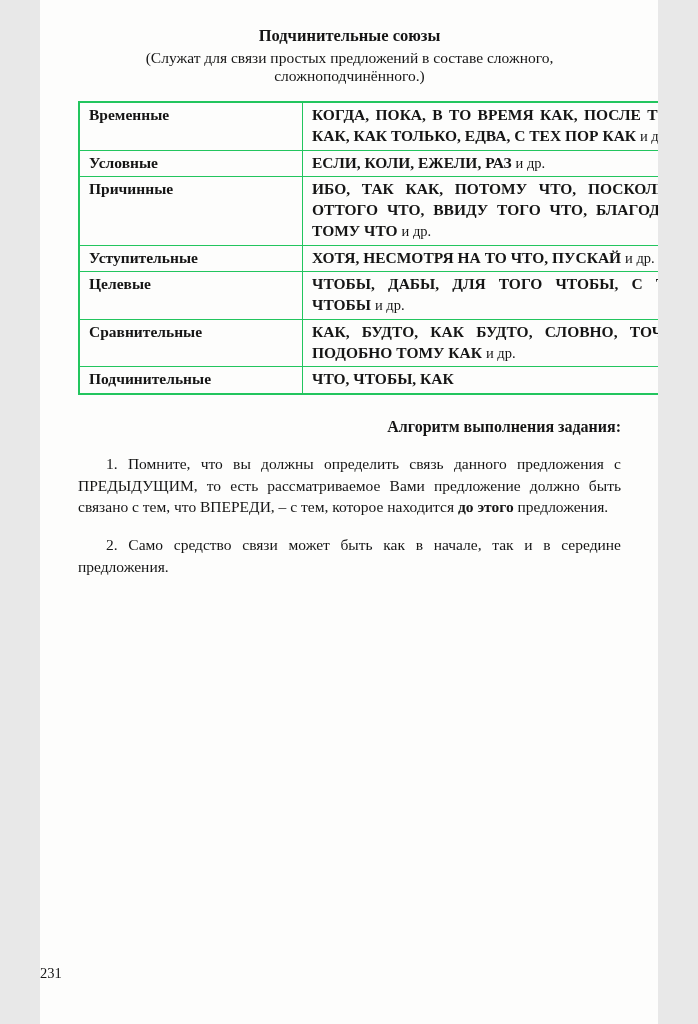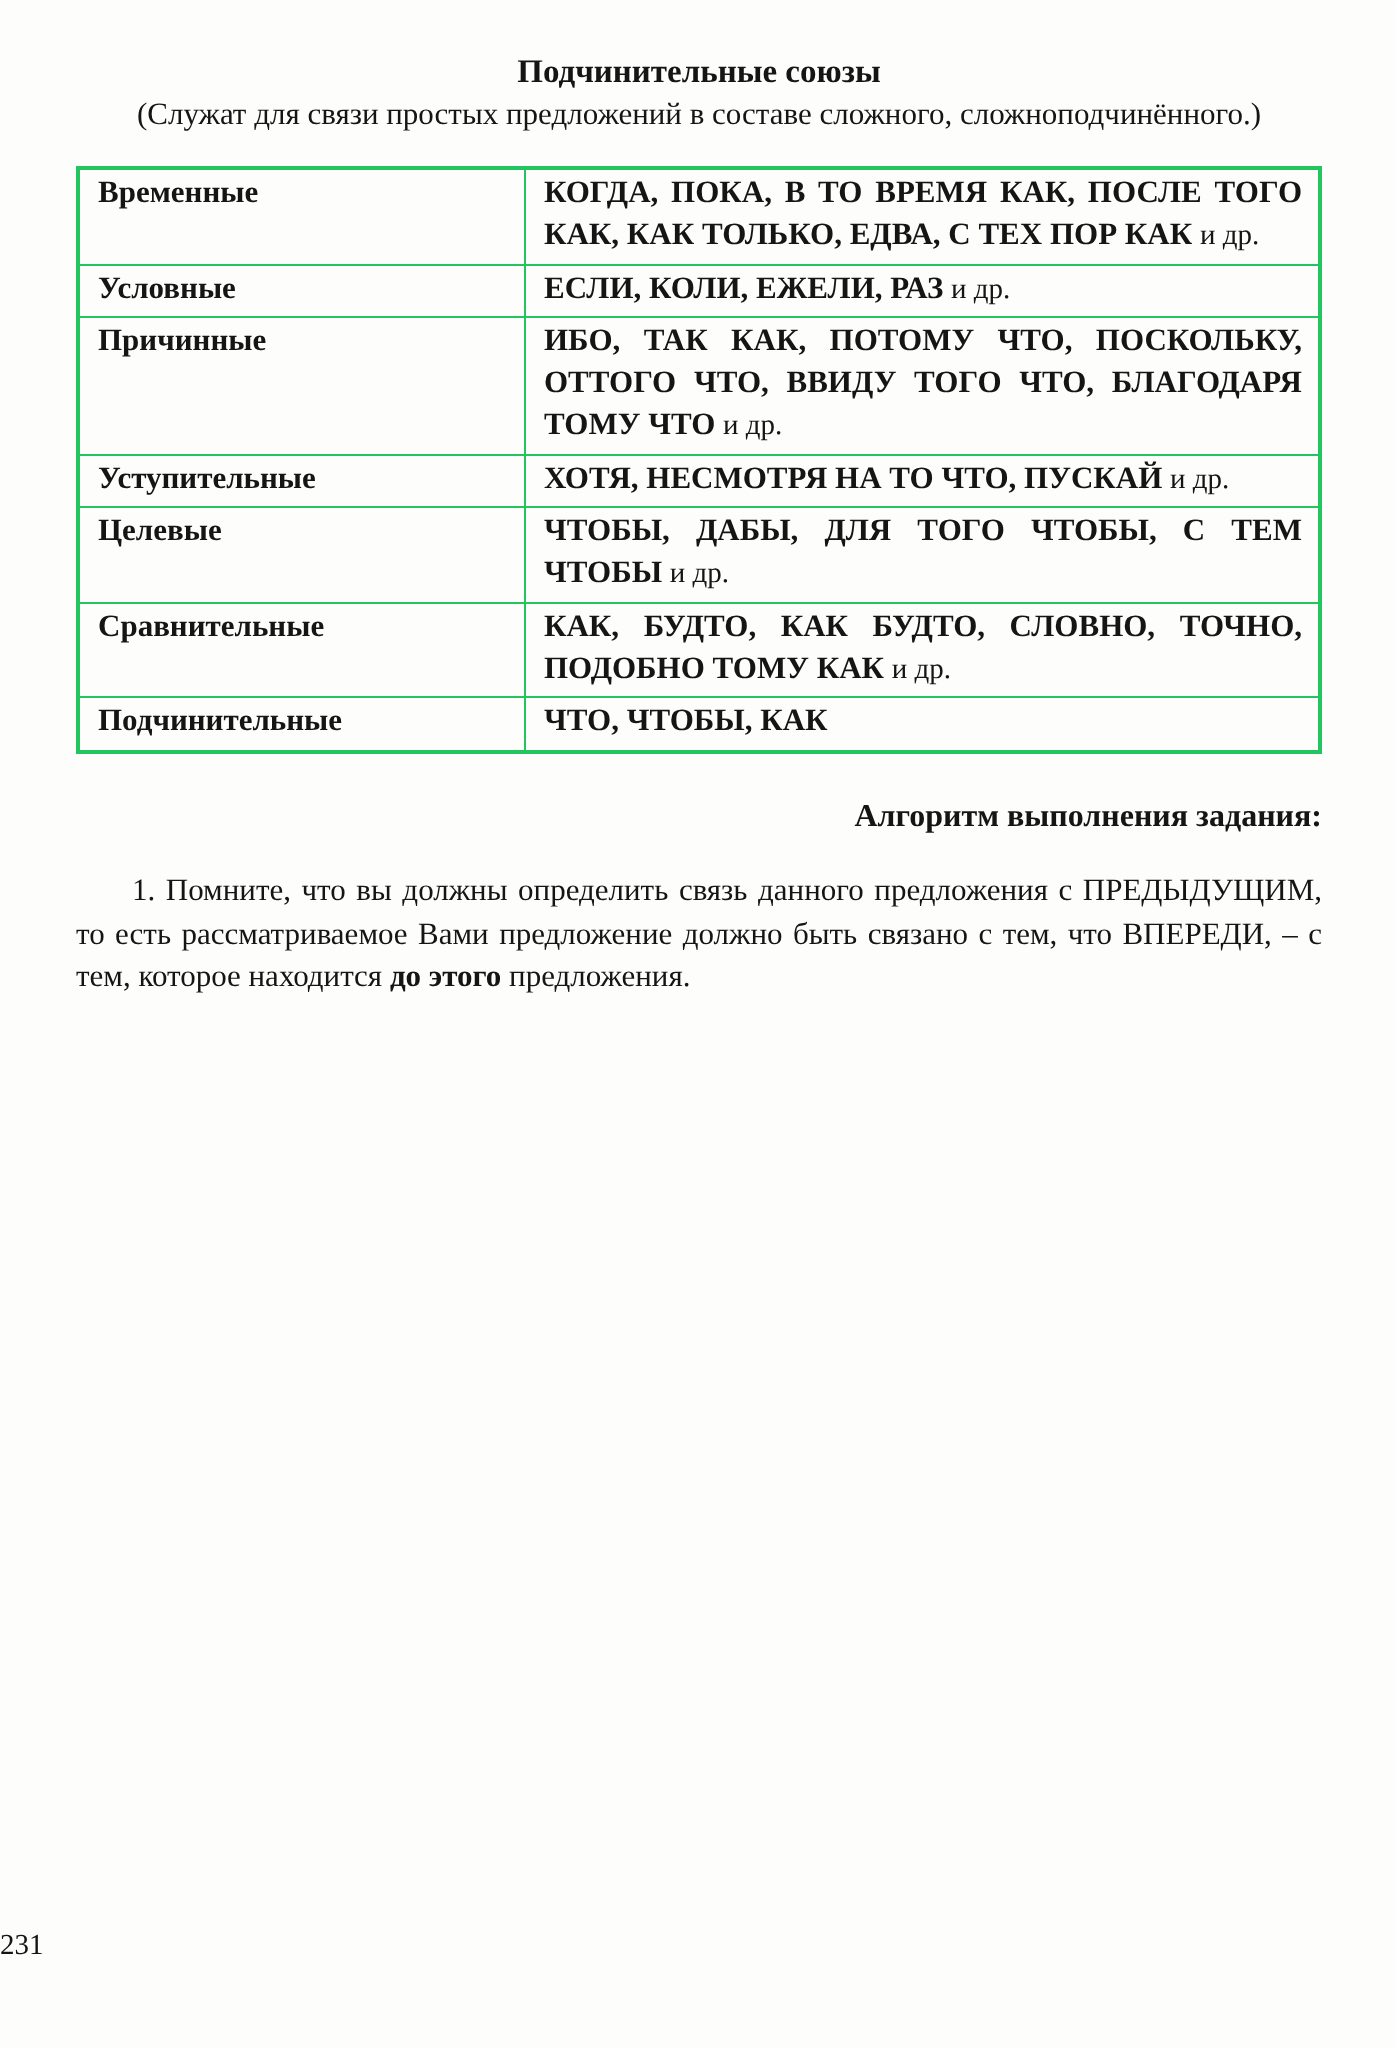--- a/index.html
+++ b/index.html
@@ -2,21 +2,21 @@
 <html lang="ru"><head>
 <meta charset="utf-8">
 <style>
   html, body {
     margin: 0;
     padding: 0;
     background: #e8e8e8;
   }
   .page {
     position: relative;
-    width: 698px;
+    width: 618px;
     height: 1024px;
     margin: 0 auto;
     background: #fdfdfc;
     color: #151515;
     font-family: "Liberation Serif", "DejaVu Serif", serif;
     box-sizing: border-box;
     padding: 26px 37px 0 38px;
     overflow: hidden;
   }
   .doc-title {
@@ -121,16 +121,17 @@
         <td class="type-cell">Подчинительные</td>
         <td class="list-cell"><span class="conj">ЧТО, ЧТОБЫ, КАК</span> <span class="suffix"></span></td>
       </tr>
     </tbody>
   </table>
 
   <div class="algo-heading">Алгоритм выполнения задания:</div>
 
   <p class="para"><span>1. Помните, что вы должны определить связь данного предложения с ПРЕДЫДУЩИМ, то есть рассматриваемое Вами предложение должно быть связано с тем, что ВПЕРЕДИ, – с тем, которое находится</span> <b>до этого</b> <span>предложения.</span></p>
 
+  <p class="para"><span>2. Само средство связи может быть как в начале, так и в середине предложения.</span></p>
 
   <div class="page-number">231</div>
 
 </div>
 
 </body></html>

